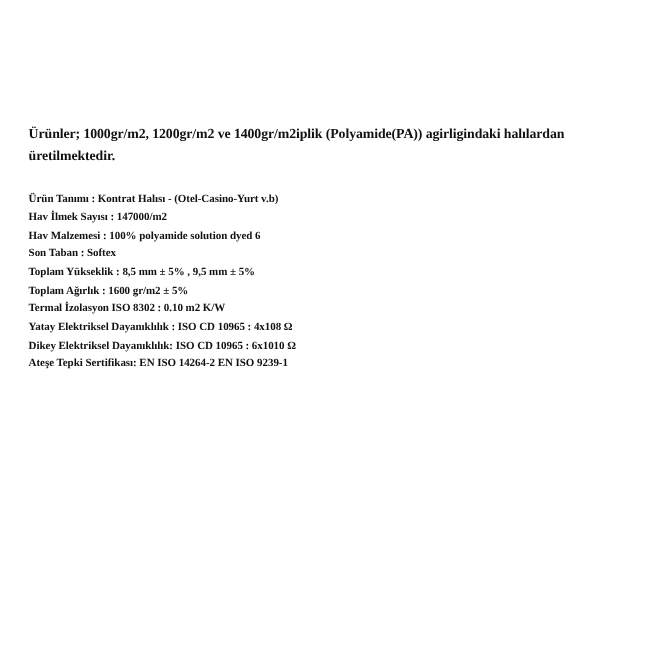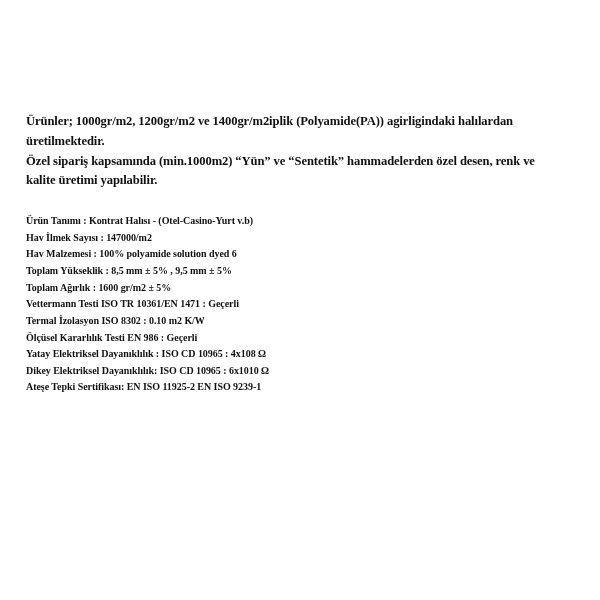--- a/index.html
+++ b/index.html
@@ -41,30 +41,28 @@
     white-space: nowrap;
   }
 </style>
 </head>
 <body>
 
 <div class="page">
 
   <div class="intro">
     <p>Ürünler; 1000gr/m2, 1200gr/m2 ve 1400gr/m2iplik (Polyamide(PA)) agirligindaki halılardan üretilmektedir.</p>
-    <p>Özel sipariş kapsamında (min.1000m2) “Yün” ve “Sentetik” hammadelerden özel desen, renk ve kalite üretimi yapılabilir.</p>
   </div>
 
   <div class="spec-list">
     <div class="spec-line">Ürün Tanımı : Kontrat Halısı - (Otel-Casino-Yurt v.b)</div>
     <div class="spec-line">Hav İlmek Sayısı : 147000/m2</div>
     <div class="spec-line">Hav Malzemesi : 100% polyamide solution dyed 6</div>
+    <div class="spec-line">Son Taban : Softex</div>
     <div class="spec-line">Toplam Yükseklik : 8,5 mm ± 5% , 9,5 mm ± 5%</div>
     <div class="spec-line">Toplam Ağırlık : 1600 gr/m2 ± 5%</div>
-    <div class="spec-line">Vettermann Testi ISO TR 10361/EN 1471 : Geçerli</div>
     <div class="spec-line">Termal İzolasyon ISO 8302 : 0.10 m2 K/W</div>
-    <div class="spec-line">Ölçüsel Kararlılık Testi EN 986 : Geçerli</div>
     <div class="spec-line">Yatay Elektriksel Dayanıklılık :  ISO CD 10965 : 4x108 Ω</div>
     <div class="spec-line">Dikey Elektriksel Dayanıklılık: ISO CD 10965 : 6x1010 Ω</div>
-    <div class="spec-line">Ateşe Tepki Sertifikası: EN ISO 11925-2 EN ISO 9239-1</div>
+    <div class="spec-line">Ateşe Tepki Sertifikası: EN ISO 14264-2 EN ISO 9239-1</div>
   </div>
 
 </div>
 
 </body></html>

